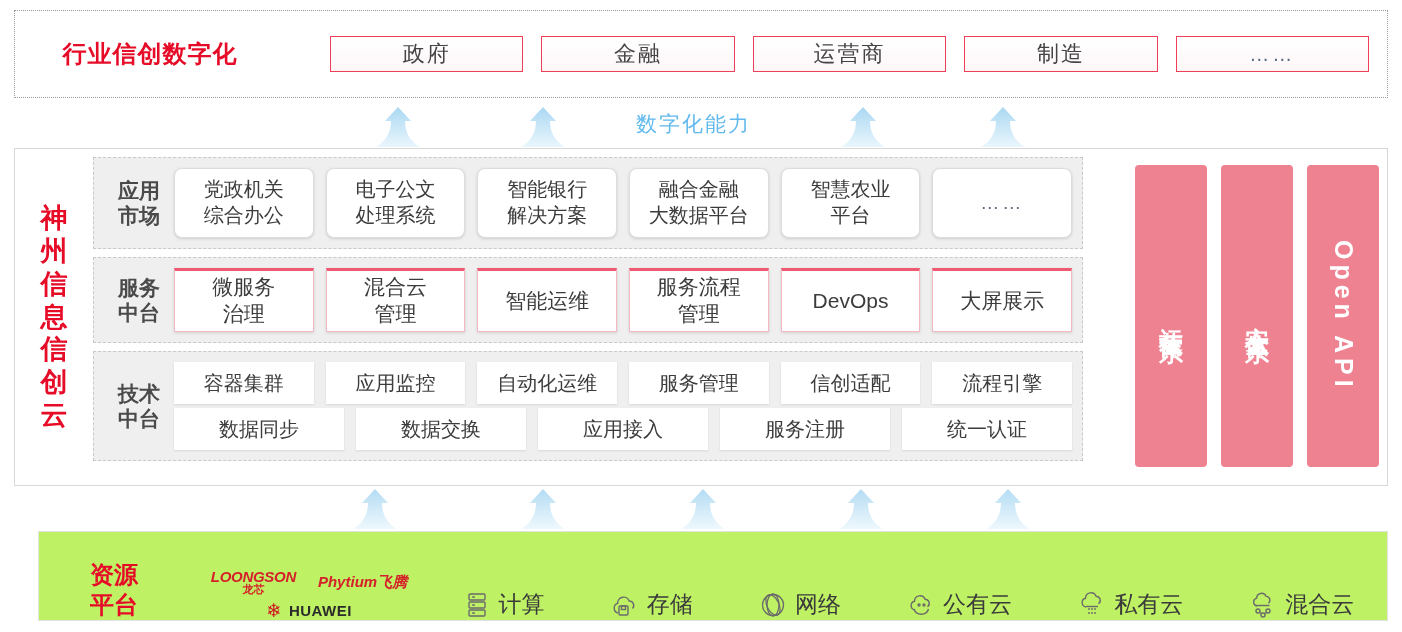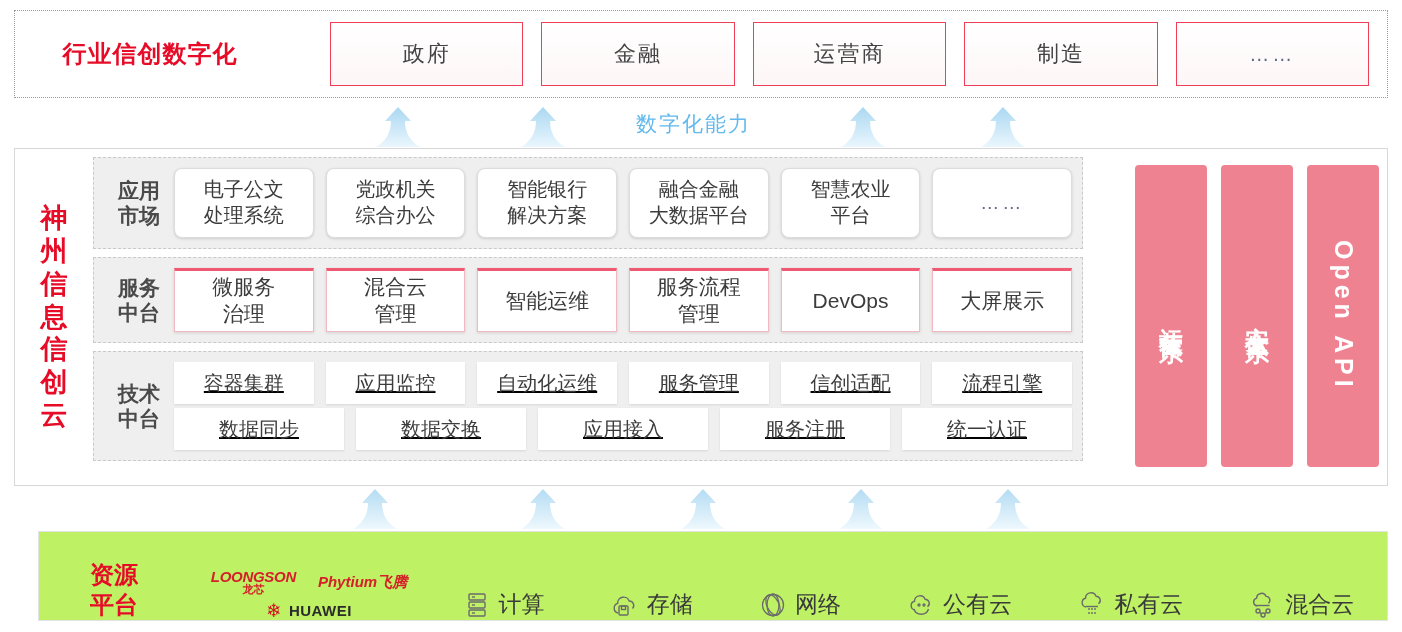--- a/index.html
+++ b/index.html
@@ -18,21 +18,21 @@
     border: 1px dotted #9a9a9a;
     display: flex; align-items: center; gap: 45px;
   }
   .industry-title {
     width: 270px; text-align: center;
     color: #e60c28; font-weight: bold; font-size: 24px;
     letter-spacing: 1px;
   }
   .industry-boxes { flex: 1; display: flex; gap: 18px; padding-right: 18px; }
   .ind-box {
-    position: relative; flex: 1; height: 64px;
+    position: relative; flex: 1; height: 36px;
     border: 1px solid #ef3e57;
     background: linear-gradient(#ffffff, #fdf6f7);
     display: flex; align-items: center; justify-content: center;
     font-size: 22px; color: #444; letter-spacing: 2px;
   }
   .ind-box::before {
     content: ""; position: absolute;
     left: -6px; right: -6px; top: -8px; height: 10px;
     background: #f9c6cd; border-radius: 5px 5px 0 0; z-index: -1;
   }
@@ -67,21 +67,21 @@
   .row-panel {
     background: #efefef; border: 1px dashed #c9c9c9;
     display: flex; align-items: center; margin-bottom: 8px;
     padding: 8px 10px;
   }
   .row-label {
     width: 70px; flex: none; text-align: center;
     font-size: 21px; font-weight: bold; color: #4a4a4a; line-height: 1.2;
   }
   .row-items { flex: 1; display: flex; gap: 12px; }
-  .row-items-stack { flex: 1; display: flex; flex-direction: column; gap: 4px; text-decoration: underline; }
+  .row-items-stack { flex: 1; display: flex; flex-direction: column; gap: 4px; }
 
   .app-box {
     flex: 1; height: 70px; background: #fff;
     border: 1px solid #dcdcdc; border-radius: 8px;
     box-shadow: 0 1px 3px rgba(0,0,0,.14);
     display: flex; flex-direction: column; align-items: center; justify-content: center;
     font-size: 20px; color: #3c3c3c; line-height: 1.28;
   }
   .svc-box {
     position: relative; flex: 1; height: 64px; background: #fff;
@@ -220,26 +220,26 @@
     <div class="cloud-body">
       <div class="rows">
 
         <div class="row-panel" style="height:92px;">
           <div class="row-label">
               <div>应用</div>
               <div>市场</div>
             </div>
           <div class="row-items">
             <div class="app-box">
+              <div>党政机关</div>
+              <div>综合办公</div>
+            </div>
+            <div class="app-box">
               <div>电子公文</div>
               <div>处理系统</div>
-            </div>
-            <div class="app-box">
-              <div>党政机关</div>
-              <div>综合办公</div>
             </div>
             <div class="app-box">
               <div>智能银行</div>
               <div>解决方案</div>
             </div>
             <div class="app-box">
               <div>融合金融</div>
               <div>大数据平台</div>
             </div>
             <div class="app-box">

